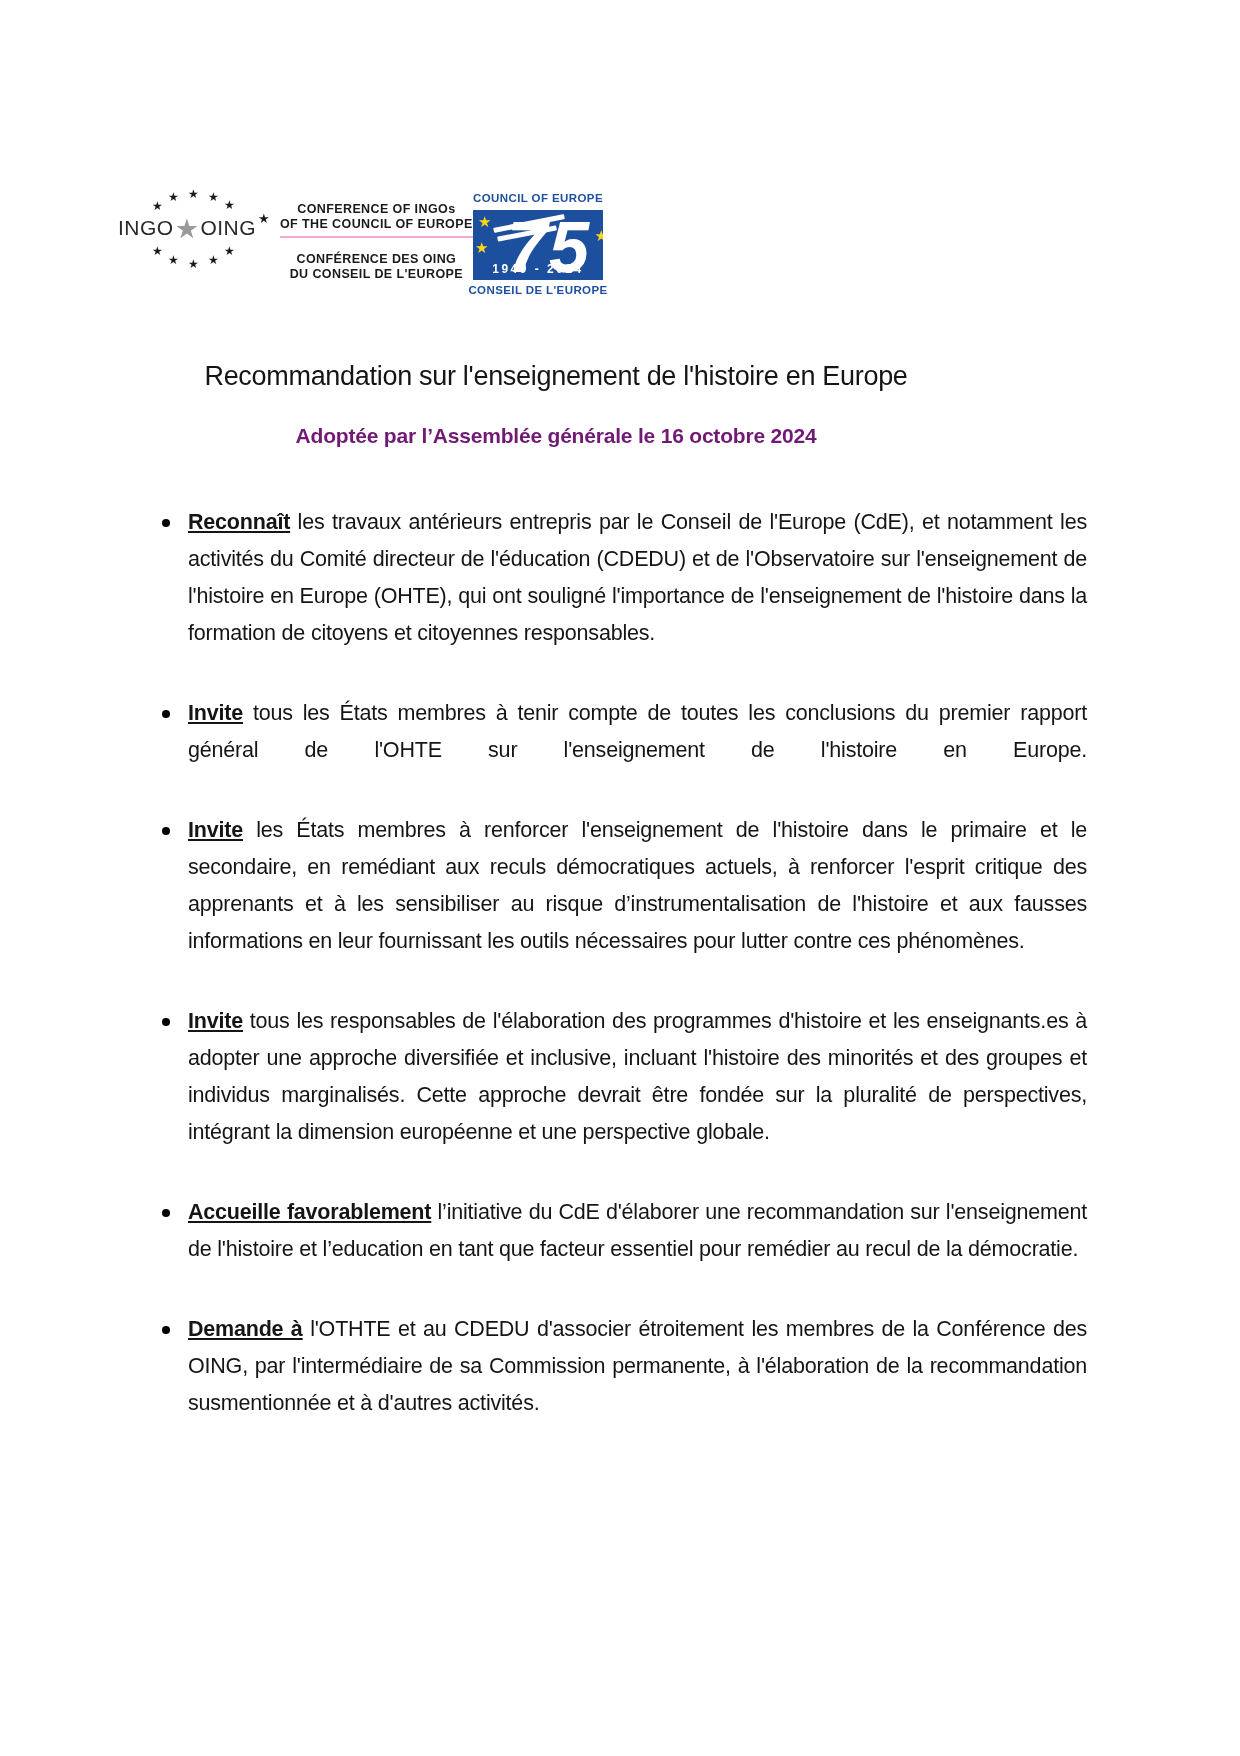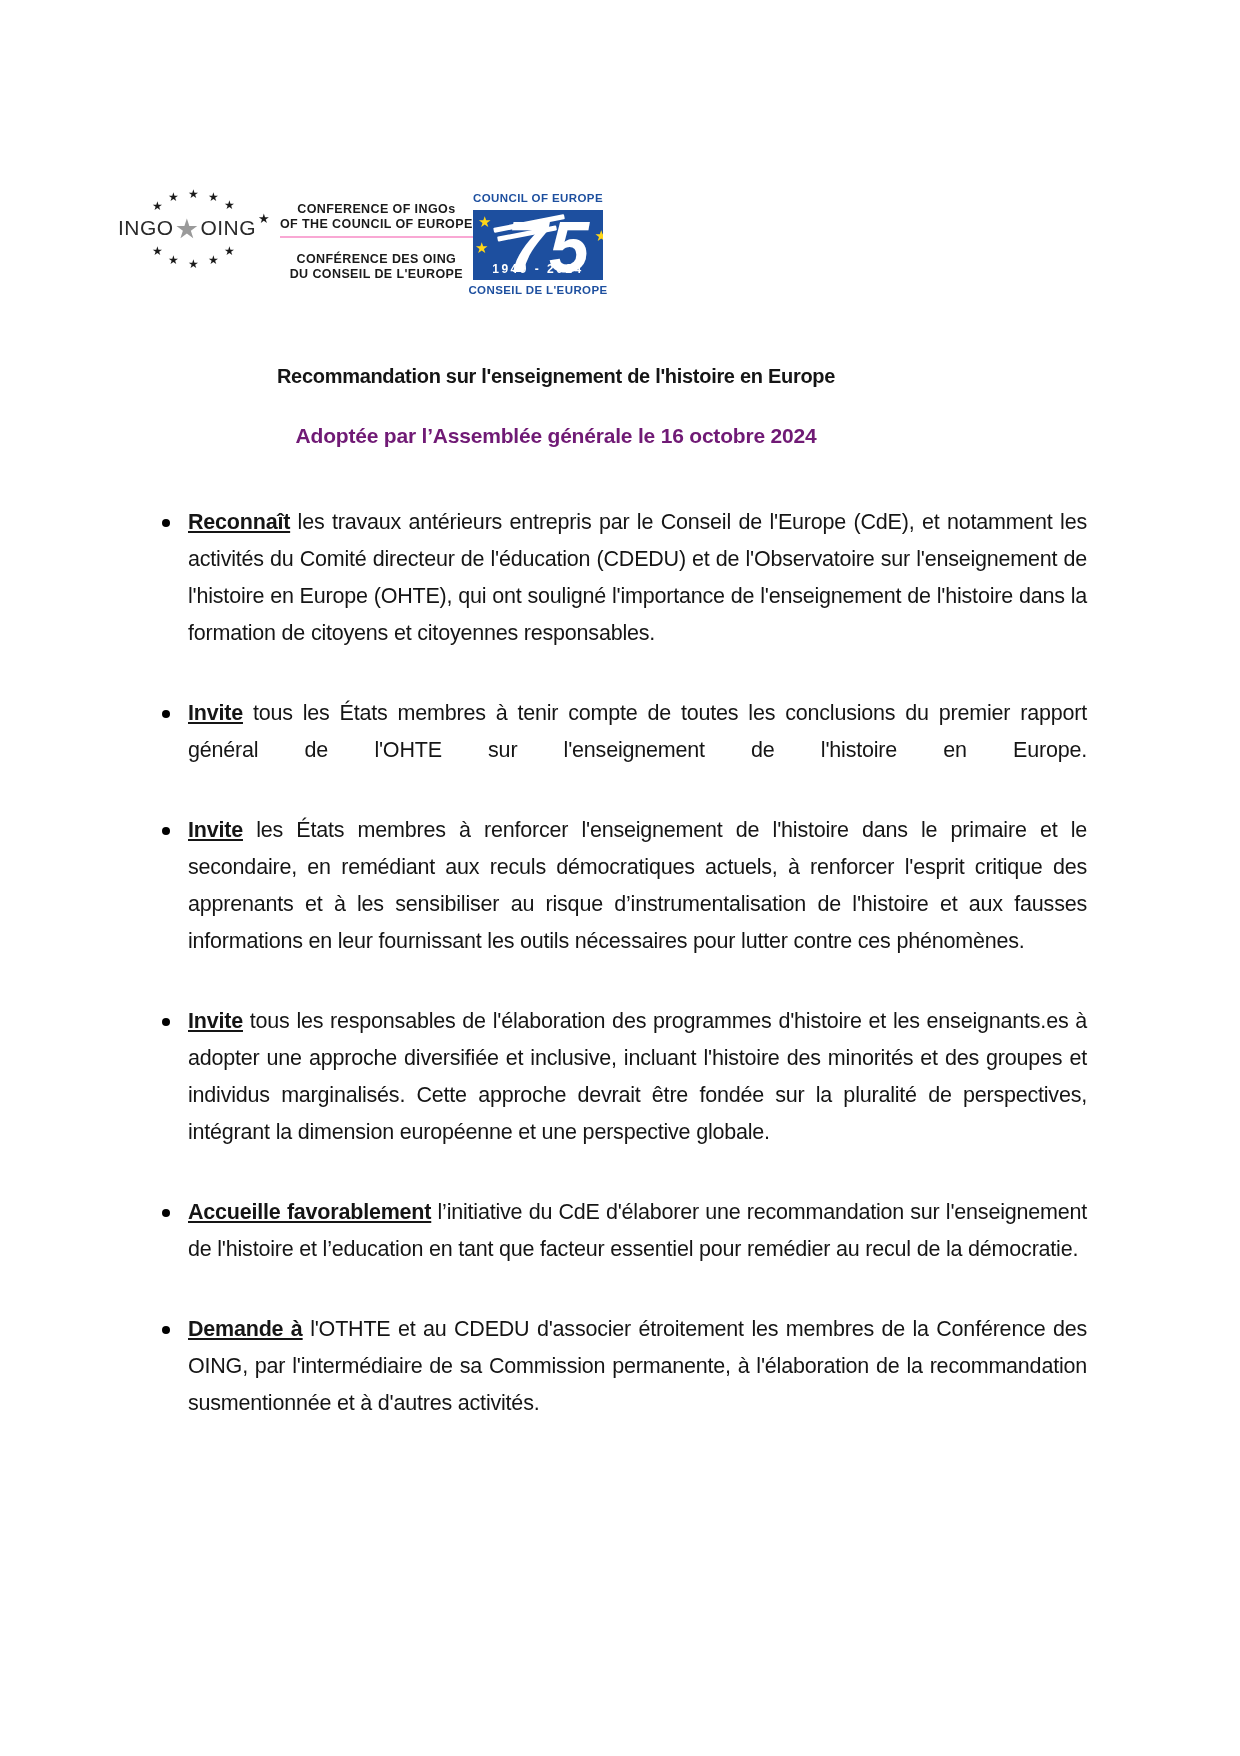--- a/index.html
+++ b/index.html
@@ -48,21 +48,21 @@
   }
   .coe-years {
     position:absolute; left:0; right:0; bottom:4px; color:#fff;
     font-size:12px; font-weight:bold; letter-spacing:2.5px;
   }
 
   
   main { position:absolute; left:155px; top:358px; width:932px; }
   h1.doc-title {
     margin:0; padding-right:130px; text-align:center;
-    font-size:20px; line-height:36px; font-weight:bold; letter-spacing:-0.3px; color:#151515;
+    font-size:27px; line-height:36px; font-weight:normal; letter-spacing:-0.3px; color:#151515;
   }
   h2.doc-subtitle {
     margin:30px 0 0; padding-right:130px; text-align:center;
     font-size:21px; font-weight:bold; letter-spacing:-0.2px; color:#701a75;
   }
   ul.bullets { list-style:none; margin:56px 0 0; padding:0; }
   ul.bullets li {
     position:relative; padding-left:33px; margin-bottom:43px;
     font-size:21.5px; line-height:37px; letter-spacing:-0.2px;
     text-align:justify; color:#151515;

